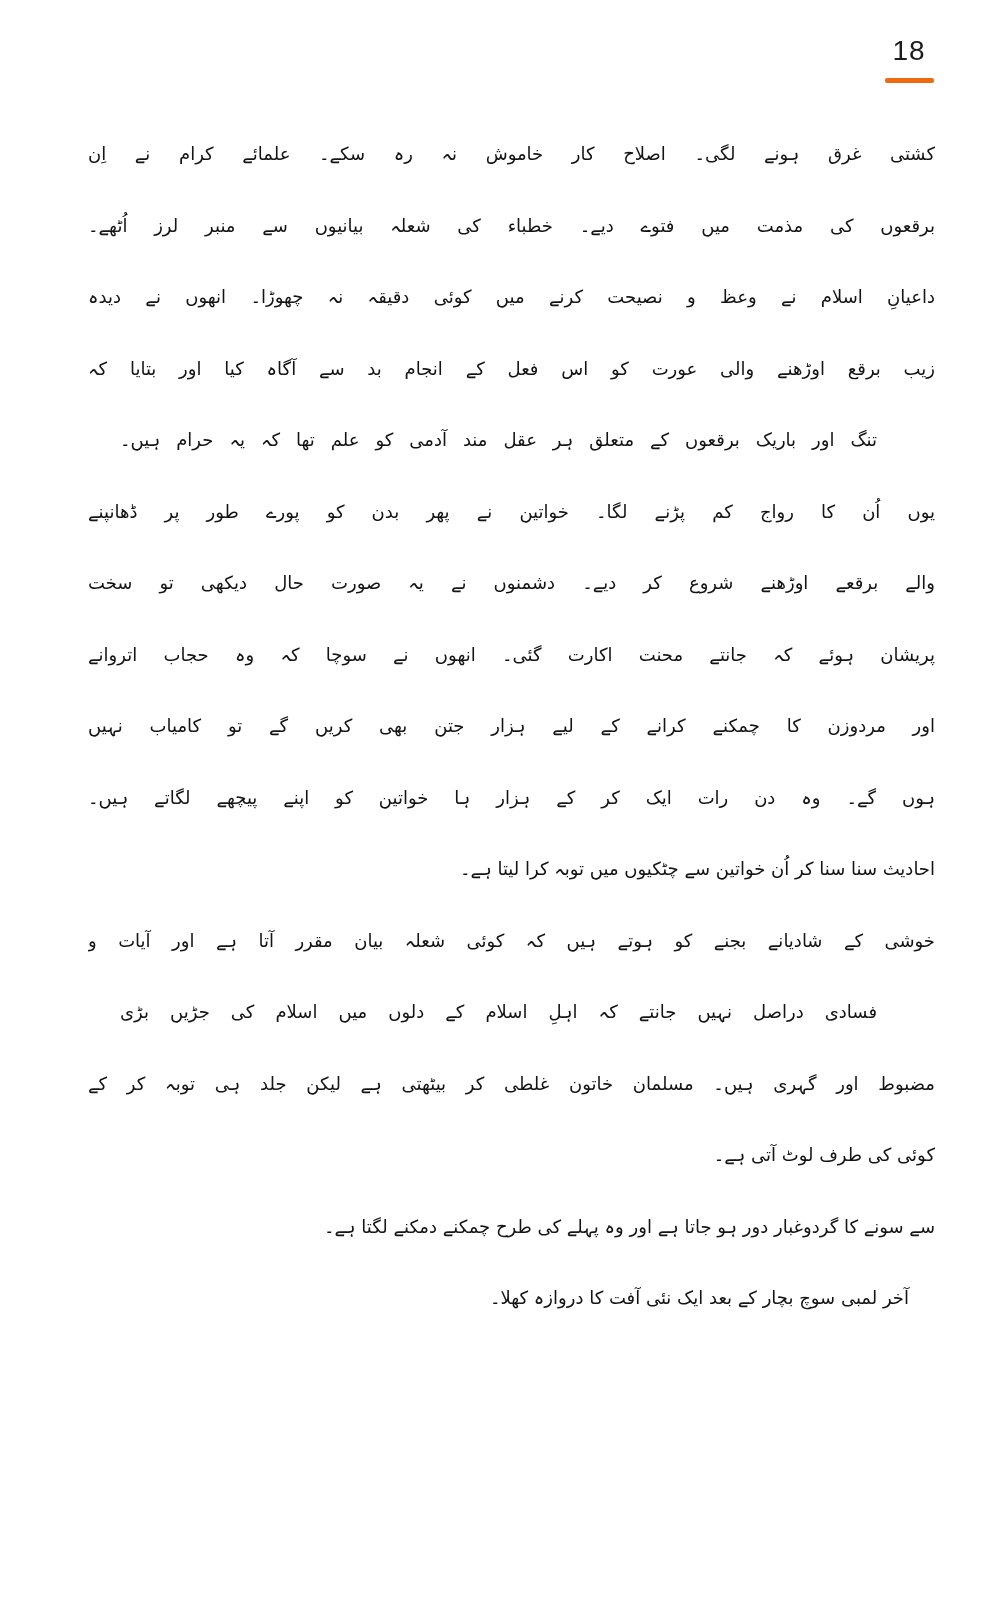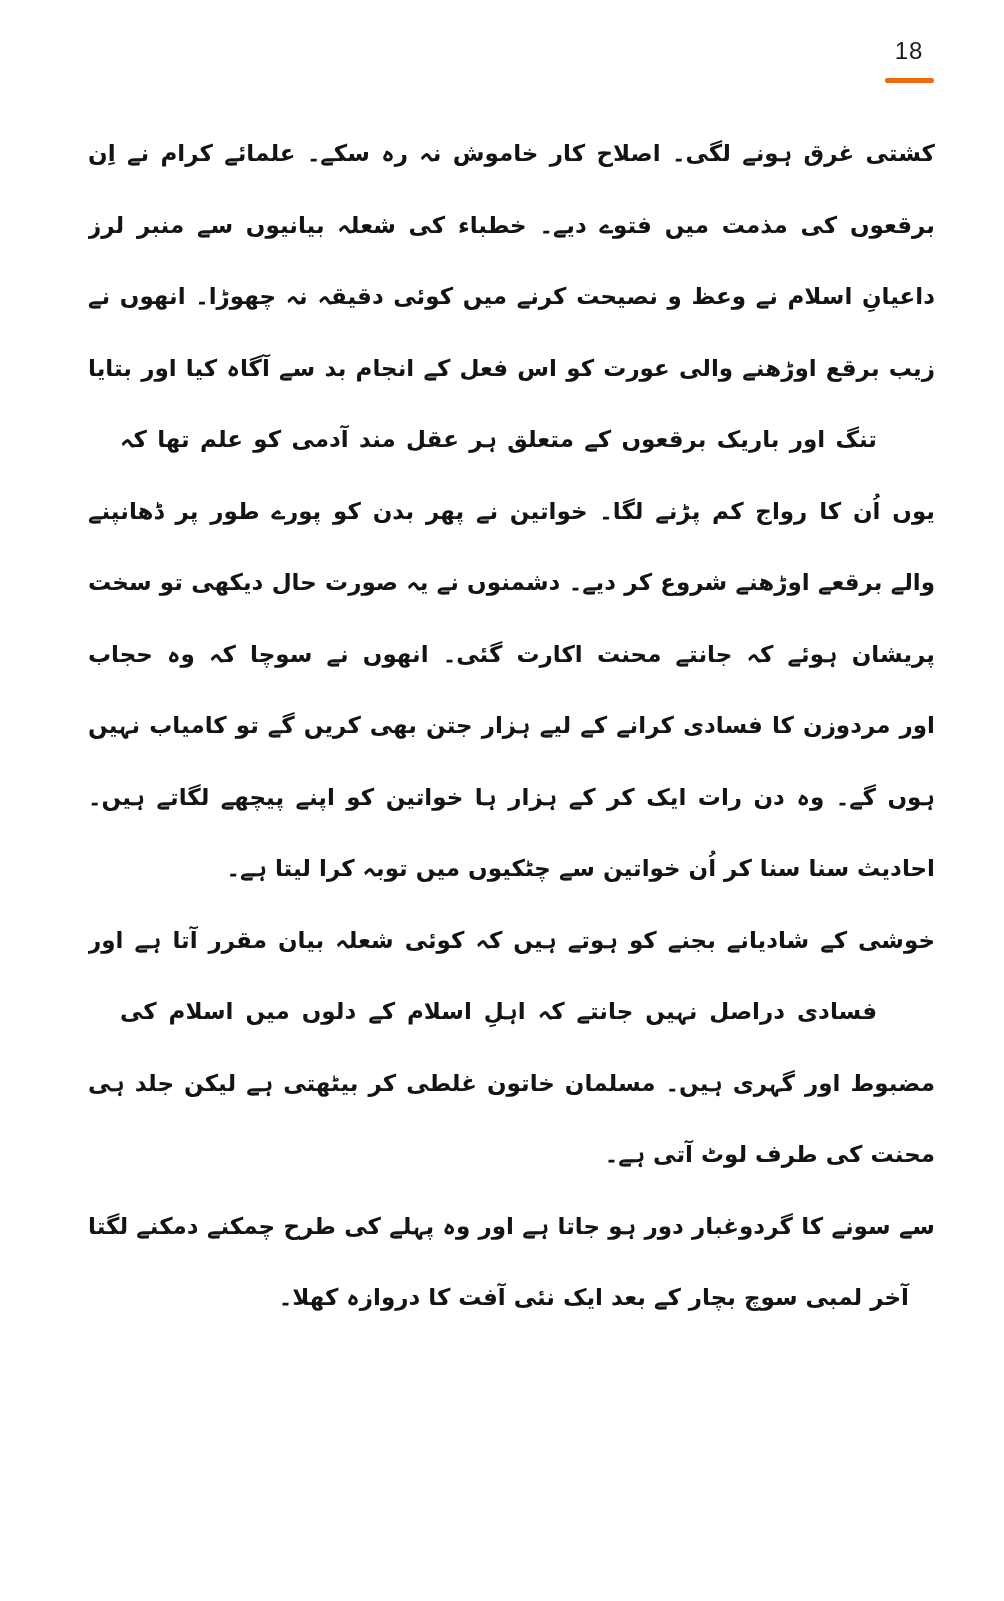--- a/index.html
+++ b/index.html
@@ -14,49 +14,48 @@
   }
   .page-number-wrap {
     position: absolute;
     top: 34px;
     right: 68px;
     width: 54px;
     text-align: center;
   }
   .page-number {
     font-family: "Liberation Sans", sans-serif;
-    font-size: 24px;
+    font-size: 28px;
     line-height: 34px;
     color: #1c1c1c;
     letter-spacing: 1px;
   }
   .page-number-rule {
     width: 49px;
     height: 5px;
     margin: 10px auto 0 auto;
     border-radius: 2px;
   }
   .text-block {
     position: absolute;
     top: 118px;
     left: 88px;
     width: 847px;
     direction: rtl;
     color: #141414;
   }
   .line {
-    font-size: 23px;
+    font-size: 18px;
     line-height: 71.5px;
     height: 71.5px;
     white-space: normal;
     text-align: justify;
     text-align-last: justify;
     text-justify: inter-word;
     overflow: hidden;
-    font-weight: bold;
   }
   .line.last {
     text-align-last: right;
   }
   .line.indent {
     text-indent: 58px;
     margin-left: 32px;
   }
   .line.indent-sm {
     text-indent: 26px;
@@ -75,24 +74,24 @@
   <div class="text-block">
 
   <div class="line">کشتی غرق ہونے لگی۔ اصلاح کار خاموش نہ رہ سکے۔ علمائے کرام نے اِن</div>
       <div class="line">برقعوں کی مذمت میں فتوے دیے۔ خطباء کی شعلہ بیانیوں سے منبر لرز اُٹھے۔</div>
       <div class="line">داعیانِ اسلام نے وعظ و نصیحت کرنے میں کوئی دقیقہ نہ چھوڑا۔ انھوں نے دیدہ</div>
       <div class="line">زیب برقع اوڑھنے والی عورت کو اس فعل کے انجام بد سے آگاہ کیا اور بتایا کہ</div>
       <div class="line indent">تنگ اور باریک برقعوں کے متعلق ہر عقل مند آدمی کو علم تھا کہ یہ حرام ہیں۔</div>
       <div class="line">یوں اُن کا رواج کم پڑنے لگا۔ خواتین نے پھر بدن کو پورے طور پر ڈھانپنے</div>
       <div class="line">والے برقعے اوڑھنے شروع کر دیے۔ دشمنوں نے یہ صورت حال دیکھی تو سخت</div>
       <div class="line">پریشان ہوئے کہ جانتے محنت اکارت گئی۔ انھوں نے سوچا کہ وہ حجاب اتروانے</div>
-      <div class="line">اور مردوزن کا فسادی کرانے کے لیے ہزار جتن بھی کریں گے تو کامیاب نہیں</div>
+      <div class="line">اور مردوزن کا چمکنے کرانے کے لیے ہزار جتن بھی کریں گے تو کامیاب نہیں</div>
       <div class="line">ہوں گے۔ وہ دن رات ایک کر کے ہزار ہا خواتین کو اپنے پیچھے لگاتے ہیں۔</div>
       <div class="line last">احادیث سنا سنا کر اُن خواتین سے چٹکیوں میں توبہ کرا لیتا ہے۔</div>
       <div class="line">خوشی کے شادیانے بجنے کو ہوتے ہیں کہ کوئی شعلہ بیان مقرر آتا ہے اور آیات و</div>
       <div class="line indent">فسادی دراصل نہیں جانتے کہ اہلِ اسلام کے دلوں میں اسلام کی جڑیں بڑی</div>
       <div class="line">مضبوط اور گہری ہیں۔ مسلمان خاتون غلطی کر بیٹھتی ہے لیکن جلد ہی توبہ کر کے</div>
-      <div class="line last">محنت کی طرف لوٹ آتی ہے۔</div>
+      <div class="line last">کوئی کی طرف لوٹ آتی ہے۔</div>
       <div class="line last">سے سونے کا گردوغبار دور ہو جاتا ہے اور وہ پہلے کی طرح چمکنے دمکنے لگتا ہے۔</div>
       <div class="line indent-sm last">آخر لمبی سوچ بچار کے بعد ایک نئی آفت کا دروازہ کھلا۔</div>
     </div>
 
 </div>
 
 </body></html>

